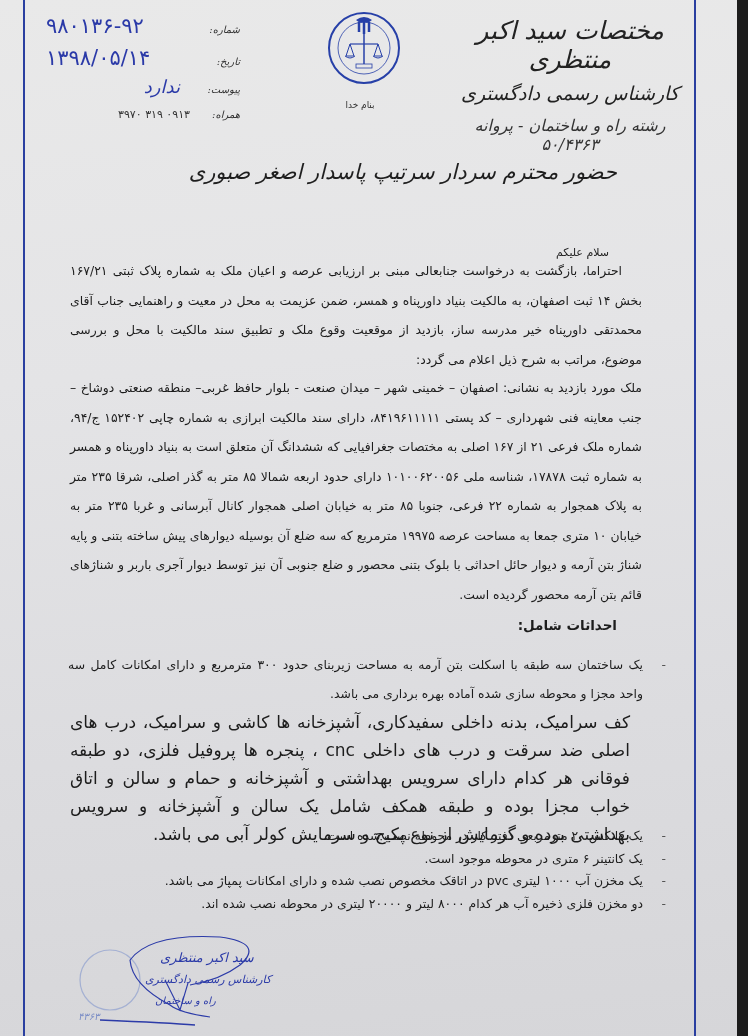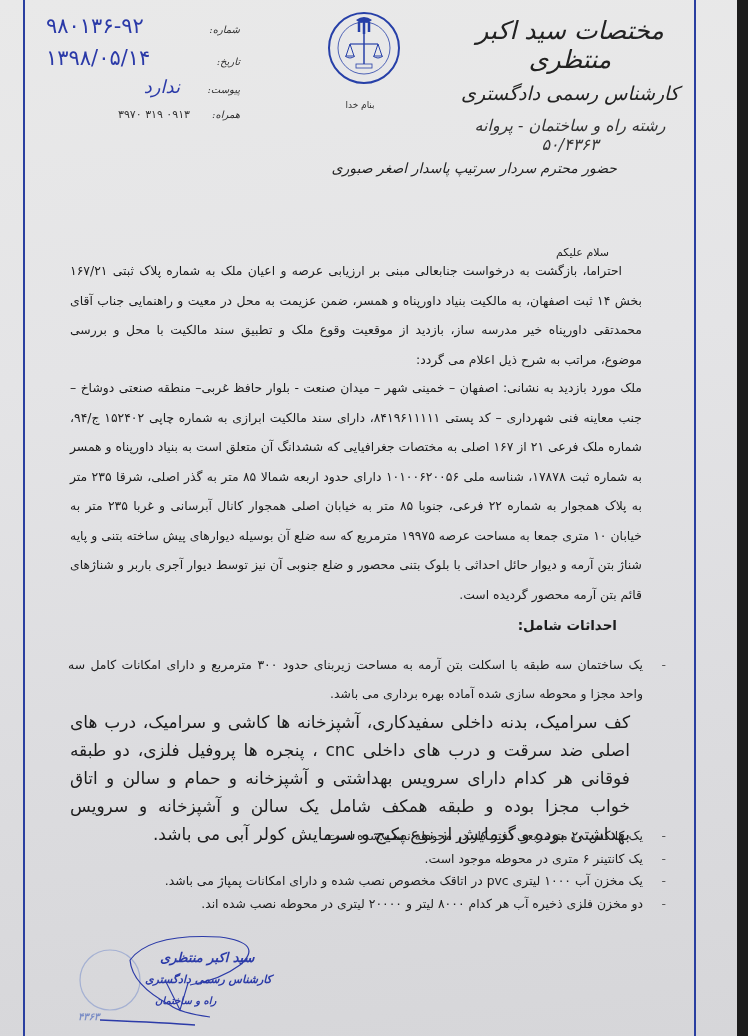--- a/index.html
+++ b/index.html
@@ -138,21 +138,21 @@
       margin-top: 12px;
     }
 
     
     .addressee {
       position: absolute;
       right: 120px;
       top: 160px;
       font-family: "DejaVu Serif", serif;
       font-style: italic;
-      font-size: 14px;
+      font-size: 21px;
       color: #1e1e1e;
     }
     .greeting {
       position: absolute;
       right: 128px;
       top: 226px;
       font-size: 11px;
       color: #222;
       margin-top: 20px;
     }
@@ -219,21 +219,20 @@
       color: #1c1c1c;
     }
 
     
     .signature {
       position: absolute;
       left: 70px;
       top: 925px;
       width: 200px;
       height: 105px;
-      font-weight: bold;
     }
     .sig-stamp-text {
       position: absolute;
       font-family: "DejaVu Serif", serif;
       font-style: italic;
       color: #2c3ba8;
       white-space: nowrap;
     }
   </style>
 </head>

